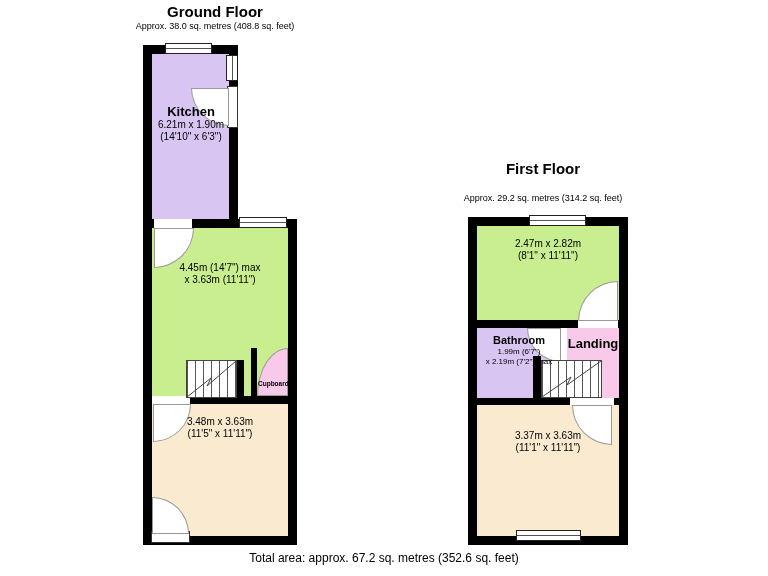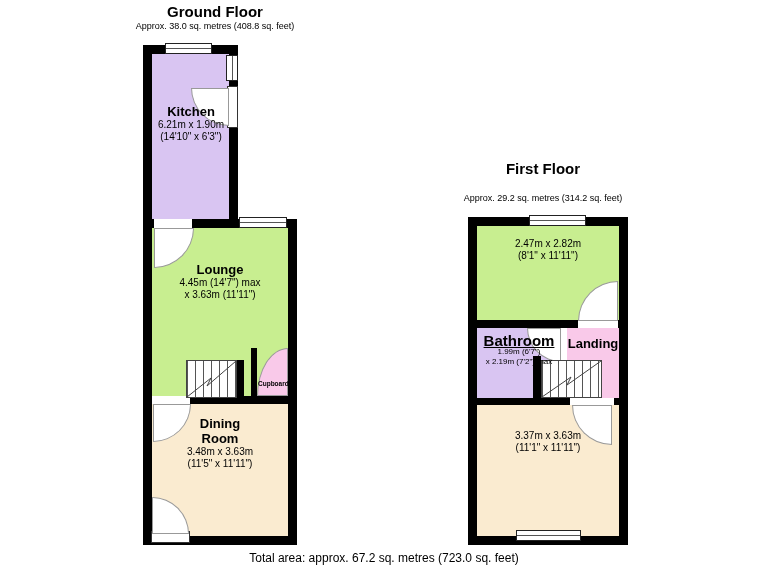--- a/index.html
+++ b/index.html
@@ -23,21 +23,21 @@
   .cup{background:#f9c9e9;border:1px solid #999;border-radius:100% 0 0 0;}
   .win{background:#fff;border:1px solid #222;background-repeat:no-repeat;background-position:center;}
   .win.h{background-image:linear-gradient(#555,#555);background-size:100% 1px;}
   .win.v{background-image:linear-gradient(#555,#555);background-size:1px 100%;}
   .leaf{background:#fff;border:1px solid #333;}
   .stairs{background:#fff;border:1px solid #444;
           background-image:repeating-linear-gradient(to right,#555 0px,#555 1px,rgba(0,0,0,0) 1px,rgba(0,0,0,0) 8px);}
   .lbl{position:absolute;text-align:center;box-sizing:border-box;}
   .rname{font-weight:bold;font-size:13px;line-height:15px;}
   .rdim{font-size:10px;line-height:12px;}
-  .rname.sm{font-size:15px;line-height:13px;text-decoration:underline;}
+  .rname.sm{font-size:11px;line-height:13px;}
   .rdim.sm{font-size:8px;line-height:10px;}
   .cuplbl{position:absolute;left:0;bottom:8px;width:100%;text-align:center;
           font-size:6.5px;font-weight:bold;}
   .title{position:absolute;text-align:center;font-weight:bold;font-size:15px;line-height:17px;}
   .subtitle{position:absolute;text-align:center;font-size:9px;line-height:11px;}
   .footer{position:absolute;text-align:center;font-size:12px;line-height:14px;}
   svg{position:absolute;overflow:visible;}
 </style>
 </head>
 <body>
@@ -79,26 +79,24 @@
     <svg style="left:186px;top:360px" width="51" height="38">
       <polyline points="1,37 25,18 21,26 50,1" fill="none" stroke="#444" stroke-width="1"></polyline>
     </svg>
 
     <div class="lbl" style="left:155px;top:104px;width:72px">
       <div class="rname">Kitchen</div>
       <div class="rdim">6.21m x 1.90m</div>
       <div class="rdim">(14'10" x 6'3")</div>
     </div>
     <div class="lbl" style="left:150px;top:262px;width:140px">
-      <div class="rname">Lounge</div>
       <div class="rdim">4.45m (14'7") max</div>
       <div class="rdim">x 3.63m (11'11")</div>
     </div>
     <div class="lbl" style="left:185px;top:416px;width:70px">
-      <div class="rname">Dining Room</div>
       <div class="rdim" style="white-space:nowrap">3.48m x 3.63m</div>
       <div class="rdim" style="white-space:nowrap">(11'5" x 11'11")</div>
     </div>
   </div>
 
   <div>
     <div class="title" style="left:433px;top:160px;width:220px">First Floor</div>
     <div class="subtitle" style="left:433px;top:193px;width:220px">Approx. 29.2 sq. metres (314.2 sq. feet)</div>
 
     <div class="a wall" style="left:468px;top:217px;width:160px;height:328px"></div>
@@ -136,14 +134,14 @@
     </div>
     <div class="lbl" style="left:563px;top:336px;width:60px">
       <div class="rname">Landing</div>
     </div>
     <div class="lbl" style="left:477px;top:430px;width:142px">
       <div class="rdim">3.37m x 3.63m</div>
       <div class="rdim">(11'1" x 11'11")</div>
     </div>
   </div>
 
-  <div class="footer" style="left:0;top:551px;width:768px">Total area: approx. 67.2 sq. metres (723.0 sq. feet)</div>
+  <div class="footer" style="left:0;top:551px;width:768px">Total area: approx. 67.2 sq. metres (352.6 sq. feet)</div>
 </div>
 
 </body></html>

